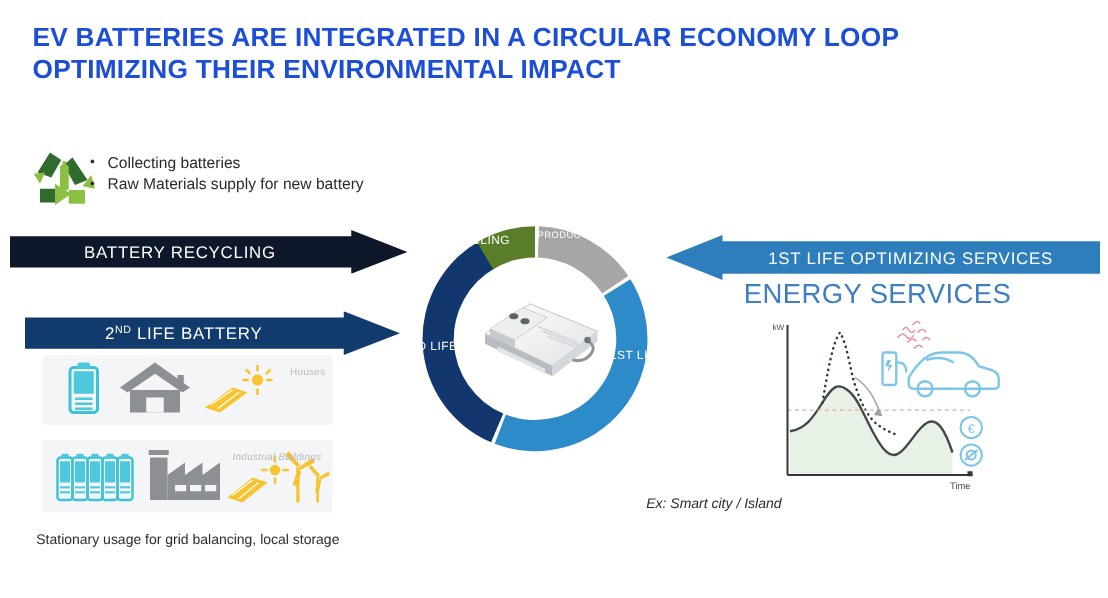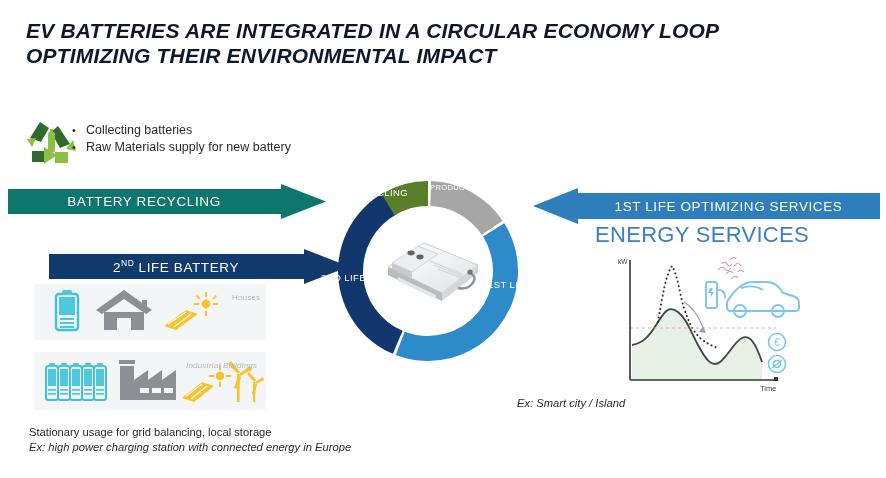--- a/index.html
+++ b/index.html
@@ -2,38 +2,38 @@
 <html><head>
 <meta charset="utf-8">
 <style>
   html,body{margin:0;padding:0;background:#ffffff;}
   body{width:886px;height:478px;position:relative;overflow:hidden;
        font-family:"Liberation Sans",sans-serif;color:#231f20;}
   .abs{position:absolute;}
 
   
   #title{left:26px;top:18px;width:800px;font-size:21px;font-weight:bold;
-         line-height:25px;letter-spacing:.2px;color:#0f172a;font-style:italic;}
+         line-height:25px;letter-spacing:.2px;color:#1d4ed8;}
 
   
   #recycle-icon{left:24px;top:118px;width:56px;height:52px;}
   #recycle-bullets{left:72px;top:122px;width:225px;font-size:12.5px;
                    line-height:16.5px;color:#2b2b2b;}
   #recycle-bullets .row{display:flex;}
   #recycle-bullets .bt{width:14px;flex:0 0 14px;font-size:11px;line-height:16.5px;}
   #recycle-bullets .tx{flex:1;}
 
   
   .arrow{display:flex;align-items:center;justify-content:center;
          color:#ffffff;font-size:13.5px;letter-spacing:.6px;white-space:nowrap;}
-  #arrow-recycling{left:8px;top:184px;width:318px;height:35px;background:#0f766e;
+  #arrow-recycling{left:8px;top:184px;width:318px;height:35px;background:#0f172a;
       clip-path:polygon(0 5px,273px 5px,273px 0,318px 17.5px,273px 35px,273px 30px,0 30px);}
   #arrow-recycling .lbl{padding-right:46px;}
   #arrow-2nd{left:20px;top:249px;width:300px;height:35px;background:#123b6d;
-      clip-path:polygon(0 5px,255px 5px,255px 0,300px 17.5px,255px 35px,255px 30px,0 30px);margin-left:29px;}
+      clip-path:polygon(0 5px,255px 5px,255px 0,300px 17.5px,255px 35px,255px 30px,0 30px);}
   #arrow-2nd .lbl{padding-right:46px;}
   #arrow-2nd sup{font-size:8.5px;vertical-align:super;letter-spacing:.4px;}
   #arrow-1st{left:533px;top:188px;width:347px;height:36px;background:#2e7ebb;
       clip-path:polygon(0 18px,45px 0,45px 5px,347px 5px,347px 31px,45px 31px,45px 36px);}
   #arrow-1st .lbl{padding-left:44px;}
 
   
   #donut{left:318px;top:161px;width:220px;height:220px;}
   #donut svg{display:block;}
   .seg-lbl{position:absolute;font-size:9px;font-weight:normal;color:#ffffff;
@@ -336,14 +336,13 @@
 </div>
 
 <div class="abs" id="pilot-block">
   <div>
     <div class="ex">Ex: Smart city / Island</div>
   </div>
 </div>
 
 <div class="abs" id="stationary-block">
   <div>Stationary usage for grid balancing, local storage</div>
-  <div class="ex">Ex: high power charging station with connected energy in Europe</div>
 </div>
 
 </body></html>

